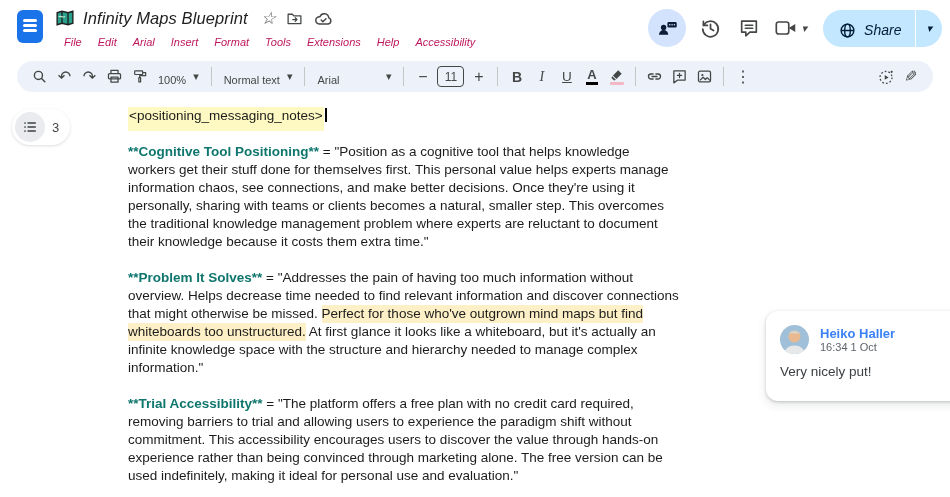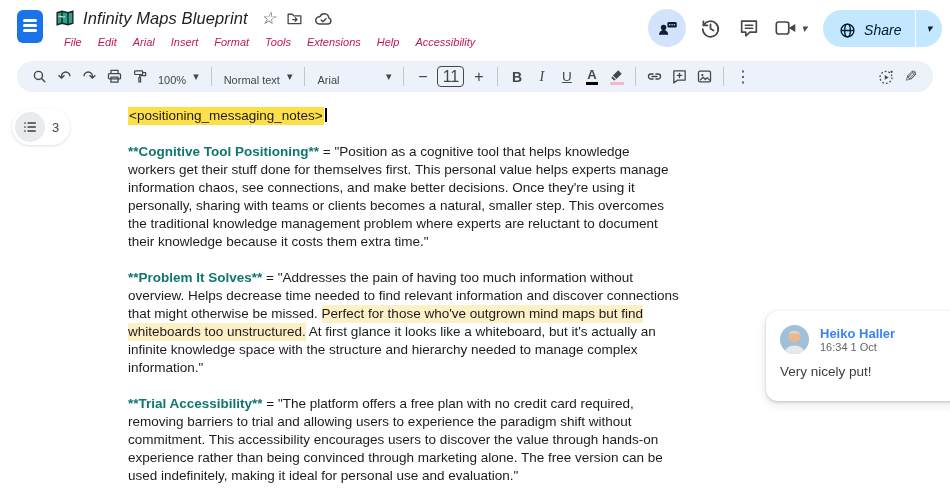--- a/index.html
+++ b/index.html
@@ -37,21 +37,21 @@
   
   .toolbar { position:absolute; top:61px; left:17px; width:916px; height:31px;
     background:#edf2fa; border-radius:16px; display:flex; align-items:center; padding:0 10px; }
   .tb-btn { height:26px; min-width:25px; padding:0 3px; border-radius:4px; display:flex;
     align-items:center; justify-content:center; color:#444746; }
   .tb-glyph { font-size:16px; line-height:1; }
   .tb-div { width:1px; height:19px; background:#c4c7c5; margin:0 6px; flex:0 0 auto; }
   .tb-drop { display:flex; align-items:center; gap:7px; padding:0 6px; height:26px; border-radius:4px; color:#444746; }
   .tb-drop-label { font-size:11px; color:#444746; white-space:nowrap;margin-top:7px; }
   .size-box { width:27px; height:21px; border:1.5px solid #444746; border-radius:4px;
-    display:flex; align-items:center; justify-content:center; font-size:16px; color:#444746; margin:0 2px; }
+    display:flex; align-items:center; justify-content:center; font-size:12px; color:#444746; margin:0 2px; }
   .fmt-b { font-weight:700; font-size:14px; }
   .fmt-i { font-style:italic; font-size:14px; font-family:"Liberation Serif", serif; }
   .fmt-u { text-decoration:underline; font-size:13.5px; }
   .color-a { font-size:13px; font-weight:600; border-bottom:3px solid #000; line-height:1.1; padding:0 1px; }
   .hl-pen { display:flex; flex-direction:column; align-items:center; gap:1px; }
   .hl-bar { width:14px; height:3px; background:#f2b8c6; border-radius:1px; }
   .tb-spacer { flex:1; }
   .pencil-glyph { font-size:16px; transform:scaleX(-1); }
 
   
@@ -59,21 +59,21 @@
     align-items:center; gap:7px; padding:3px; background:#fff; border-radius:20px;
     box-shadow:0 1px 3px rgba(60,64,67,.18); }
   .outline-circle { width:30px; height:30px; border-radius:50%; background:#e9ebee;
     display:flex; align-items:center; justify-content:center; }
   .outline-count { font-size:13px; color:#444746; padding-right:8px; }
 
   
   .doc { position:absolute; left:128px; top:107px; width:552px; font-size:13.5px;
     line-height:18px; color:#1c1c1c; }
   .tagline-wrap { margin-bottom:18px; }
-  .hl-pink { background:#fde047; padding:1px 1px 2px 1px; }
+  .hl-pink { background:#fef9c3; padding:1px 1px 8px 1px; }
   .text-caret { display:inline-block; width:2px; height:14px; background:#000; vertical-align:-2px; margin-left:1px; }
   .doc p { margin:0 0 18px 0; }
   .seg-bold { font-weight:700; color:#0f766e; }
   .hl-yellow { background:#fdf0c6; padding:1px 0 2px 0; }
 
   
   .comment-card { position:absolute; left:766px; top:311px; width:200px; height:90px;
     background:#fff; border-radius:12px;
     box-shadow:0 1px 3px rgba(60,64,67,.25), 0 4px 10px rgba(60,64,67,.12); }
   .comment-head { display:flex; align-items:center; gap:11px; padding:14px 14px 0 14px; }

